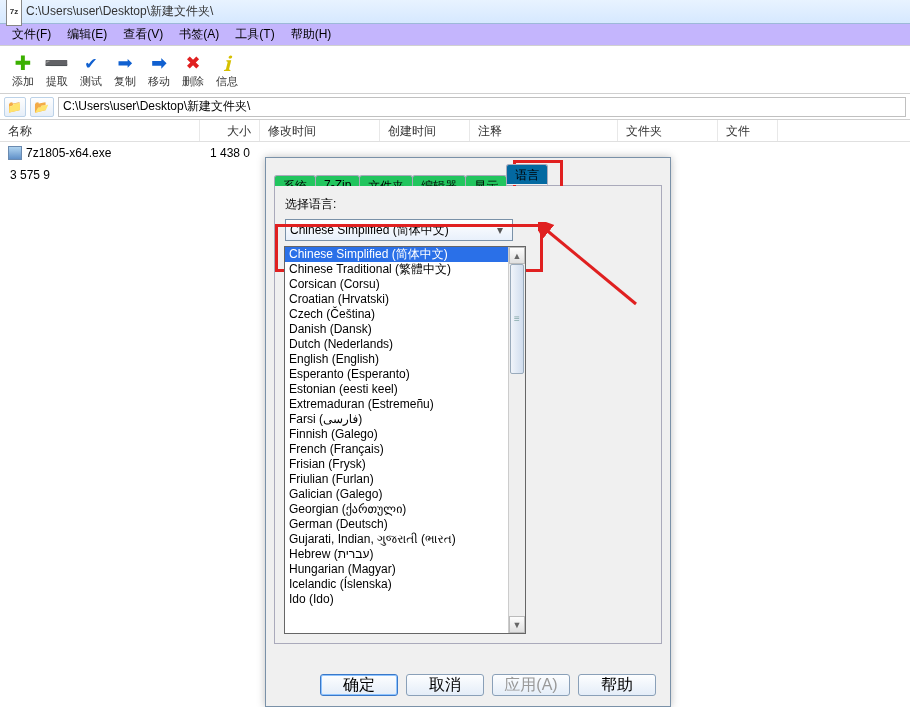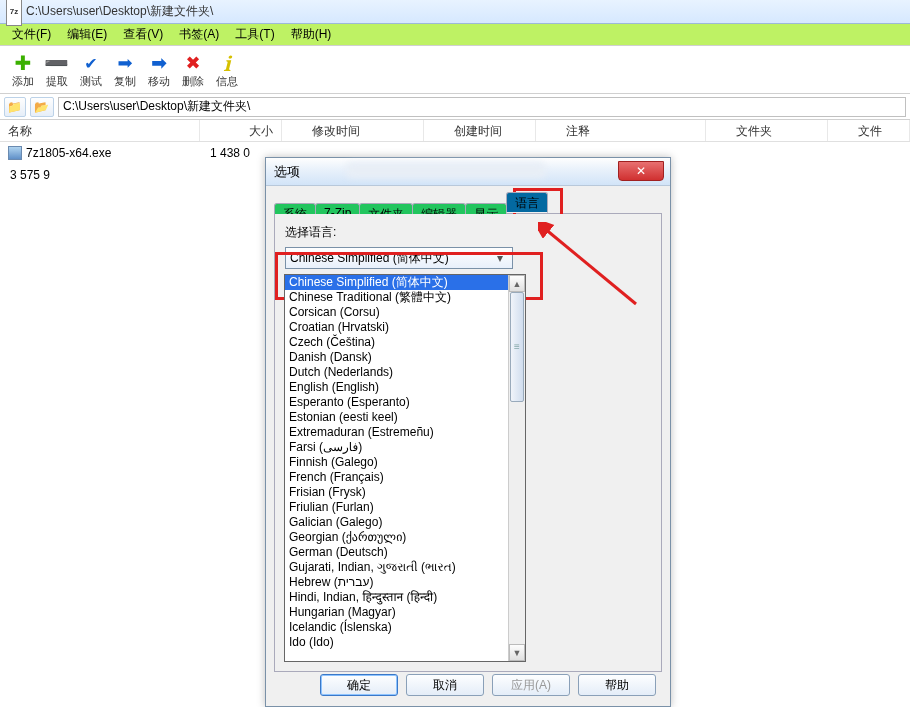--- a/index.html
+++ b/index.html
@@ -3,21 +3,21 @@
   <meta charset="utf-8">
   <style>
     * { margin: 0; padding: 0; box-sizing: border-box; font-family: "Microsoft YaHei", Tahoma, sans-serif; }
     body { width: 910px; height: 707px; background: #fff; position: relative; overflow: hidden; }
 
     
     .title-bar { height: 24px; background: linear-gradient(#e8f3ff,#d6e8ff); display: flex; align-items: center; padding: 0 6px; border-bottom: 1px solid #9db9d8; font-size: 12px; color: #333; }
     .title-bar .app-icon { width: 16px; height: 28px; border: 1px solid #888; background: #fff; display: flex; align-items: center; justify-content: center; font-size: 8px; font-weight: bold; margin-right: 4px; }
 
     
-    .menu-bar { height: 22px; background: #bef264; border-bottom: 1px solid #d0d0d0; display: flex; align-items: center; padding: 0 4px; font-size: 12px; }
+    .menu-bar { height: 22px; background: #c4b5fd; border-bottom: 1px solid #d0d0d0; display: flex; align-items: center; padding: 0 4px; font-size: 12px; }
     .menu-bar span { padding: 2px 8px; cursor: default; }
 
     
     .toolbar { height: 48px; background: #fff; border-bottom: 1px solid #d0d0d0; display: flex; align-items: flex-end; padding: 2px 6px 4px; font-size: 12px; }
     .tool-btn { display: flex; flex-direction: column; align-items: center; width: 34px; cursor: pointer; }
     .tool-btn .ic { width: 24px; height: 22px; display: flex; align-items: center; justify-content: center; }
     .tool-btn .lbl { font-size: 11px; color: #333; }
 
     
     .ic-add::before { content:"✚"; color:#3bb000; font-size:20px; }
@@ -28,21 +28,21 @@
     .ic-delete::before { content:"✖"; color:#e02020; font-size:18px; }
     .ic-info::before { content:"ℹ"; color:#d6c000; font-size:20px; font-family: serif; font-style: italic; }
 
     
     .path-bar { height: 26px; background: #fff; border-bottom: 1px solid #d0d0d0; display: flex; align-items: center; padding: 0 4px; gap: 4px; }
     .pb-btn { width: 22px; height: 20px; border: 1px solid #bcd2e8; background: linear-gradient(#fefefe,#e6eef8); border-radius: 2px; display:flex; align-items:center; justify-content:center; font-size:12px; }
     .pb-folder { color:#e0a030; }
     .path-field { flex: 1; height: 20px; border: 1px solid #c0c0c0; padding: 0 4px; font-size: 12px; display: flex; align-items: center; background:#fff; }
 
     
-    .list-header { height: 22px; background: #fff; border-bottom: 1px solid #e0e0e0; display: flex; font-size: 12px; color: #333; justify-content: space-between; }
+    .list-header { height: 22px; background: #fff; border-bottom: 1px solid #e0e0e0; display: flex; font-size: 12px; color: #333; }
     .list-header .col { padding: 3px 8px; border-right: 1px solid #e8e8e8; }
     .col-name { width: 200px; }
     .col-size { width: 60px; text-align: right; }
     .col-mtime { width: 120px; }
     .col-ctime { width: 90px; }
     .col-comment { width: 148px; }
     .col-folder { width: 100px; }
     .col-file { width: 60px; }
 
     
@@ -90,21 +90,21 @@
     .dd-item { padding: 0 4px; line-height: 15px; height:15px; white-space:nowrap; cursor:pointer; }
     .dd-item.sel { background:#2a70e8; color:#fff; }
     .dd-scrollbar { width:17px; background:#efefef; border-left:1px solid #ccc; display:flex; flex-direction:column; }
     .sb-btn { height:17px; background: linear-gradient(#fdfdfd,#e0e0e0); border:1px solid #bbb; display:flex; align-items:center; justify-content:center; font-size:9px; color:#666; }
     .sb-track { flex:1; position:relative; }
     .sb-thumb { position:absolute; left:1px; right:1px; top:0; height:110px; background: linear-gradient(90deg,#f0f4fa,#d0ddee); border:1px solid #9ab; border-radius:2px; }
     .sb-thumb::after { content:"≡"; position:absolute; left:3px; top:48px; color:#8aa; font-size:10px; }
 
     
     .dlg-buttons { position:absolute; bottom:10px; right:14px; display:flex; gap:8px; }
-    .dlg-button { width: 78px; height:22px; font-size:12px; border:1px solid #8aa0b8; background: linear-gradient(#fdfeff,#e4edf8); border-radius:3px; display:flex; align-items:center; justify-content:center; cursor:pointer; }
+    .dlg-button { width: 78px; height:22px; font-size:16px; border:1px solid #8aa0b8; background: linear-gradient(#fdfeff,#e4edf8); border-radius:3px; display:flex; align-items:center; justify-content:center; cursor:pointer; }
     .dlg-button.default { border-color:#3a78c8; box-shadow: inset 0 0 0 1px #8ec4ff; }
     .dlg-button.disabled { color:#999; }
   </style>
 </head>
 <body>
 
 <div class="title-bar">
   <span class="app-icon">7z</span>
   <span>C:\Users\user\Desktop\新建文件夹\</span>
 </div>
@@ -178,29 +178,20 @@
         <span>7z1805-x64.exe</span>
       </div>
       <div class="cell c-size">1 438 0</div>
     </div>
     <div class="file-row">
       <div class="cell c-size">3 575 9</div>
     </div>
   </div>
 
 <div class="dialog">
-  <div class="dlg-title">
-    <span>选项</span>
-    <span class="dlg-title-blur"></span>
-    <div class="dlg-close-group">
-      <div class="dlg-btn-x">
-          <span>✕</span>
-        </div>
-    </div>
-  </div>
 
   <div class="dlg-body">
 
     <div class="tab-strip" style="position:relative;">
       <div class="tab">系统</div>
       <div class="tab">7-Zip</div>
       <div class="tab">文件夹</div>
       <div class="tab">编辑器</div>
       <div class="tab">显示</div>
       <div class="tab active">语言</div>
@@ -233,21 +224,20 @@
             <div class="dd-item">Farsi (فارسی)</div>
             <div class="dd-item">Finnish (Galego)</div>
             <div class="dd-item">French (Français)</div>
             <div class="dd-item">Frisian (Frysk)</div>
             <div class="dd-item">Friulian (Furlan)</div>
             <div class="dd-item">Galician (Galego)</div>
             <div class="dd-item">Georgian (ქართული)</div>
             <div class="dd-item">German (Deutsch)</div>
             <div class="dd-item">Gujarati, Indian, ગુજરાતી (ભારત)</div>
             <div class="dd-item">Hebrew (עברית)</div>
-            <div class="dd-item">Hindi, Indian, हिन्दुस्तान (हिन्दी)</div>
             <div class="dd-item">Hungarian (Magyar)</div>
             <div class="dd-item">Icelandic (Íslenska)</div>
             <div class="dd-item">Ido (Ido)</div>
           </div>
         <div class="dd-scrollbar">
           <div class="sb-btn">▲</div>
           <div class="sb-track">
             <div class="sb-thumb"></div>
           </div>
           <div class="sb-btn">▼</div>

